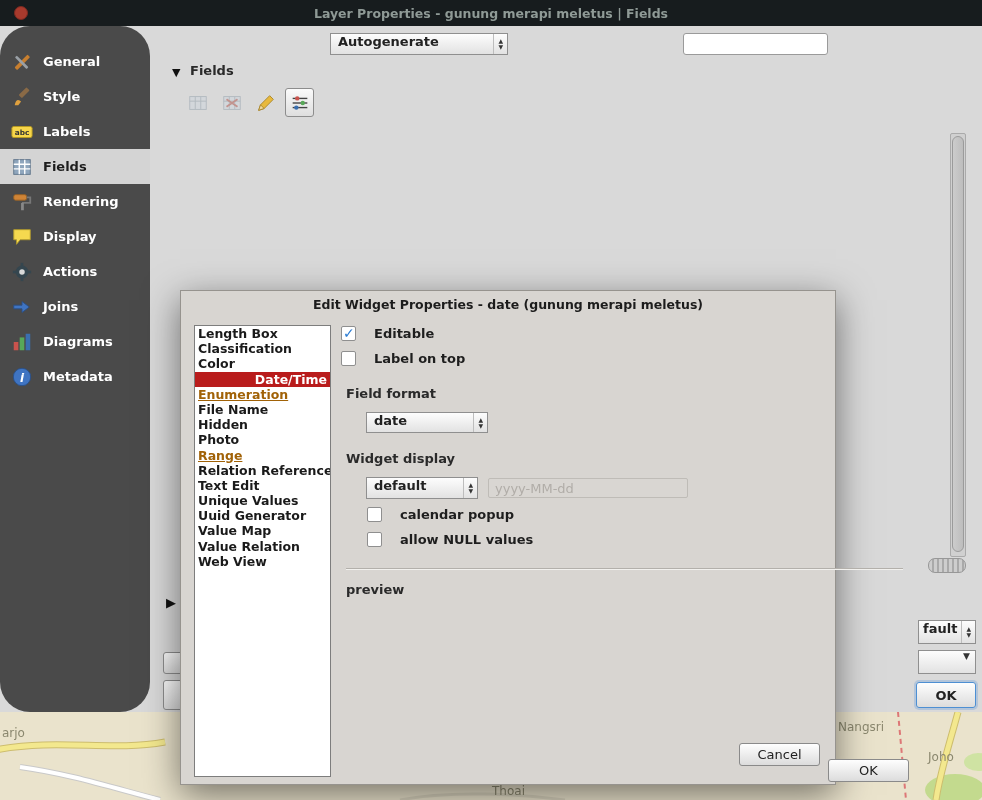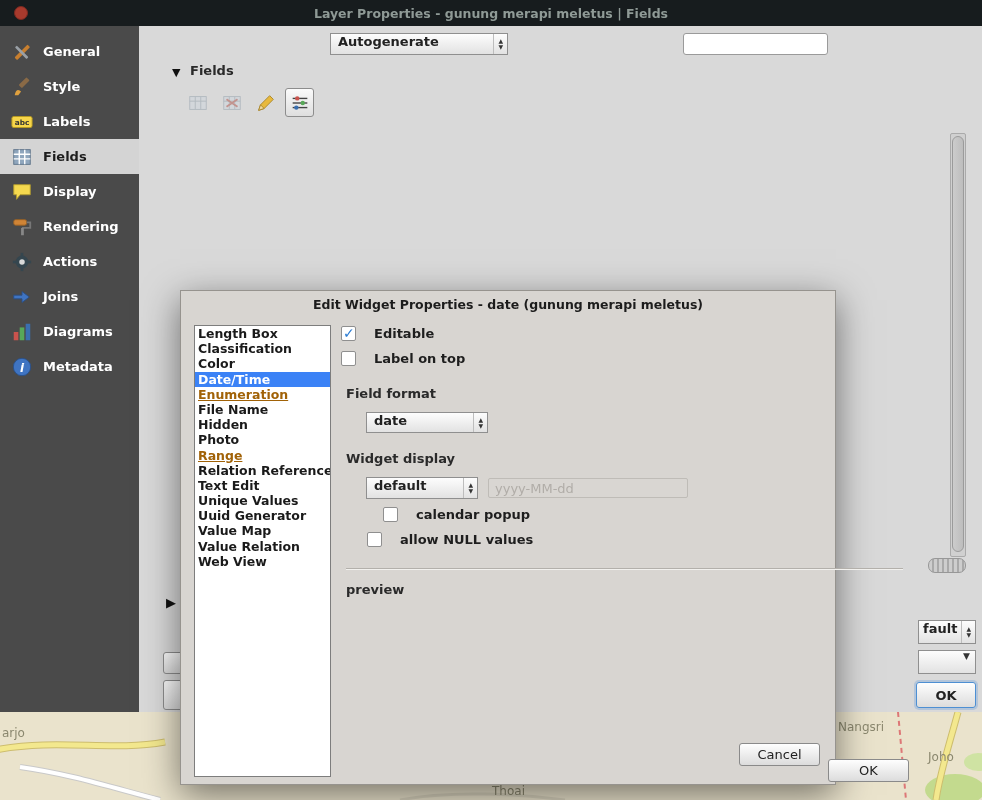--- a/index.html
+++ b/index.html
@@ -16,22 +16,22 @@
   .titlebar .title { color:#8f9a96; font-weight:bold; font-size:12.5px; }
   .close-btn { position:absolute; left:14px; top:6px; width:14px; height:14px;
     border-radius:50%; background:#a83a2d; border:1px solid #7c2a20; cursor:default; }
 
   
   .map { position:absolute; left:0; top:712px; width:982px; height:88px;
     background:#eae3cc; z-index:1; }
   .map-label { position:absolute; font-size:12px; color:#8b886f; }
 
   
-  .sidebar { position:absolute; left:0; top:26px; width:139px; height:686px;
-    background:#4a4a4a; z-index:4; padding-top:8px; }
+  .sidebar { position:absolute; left:0; top:26px; width:150px; height:686px;
+    background:#4a4a4a; z-index:4; padding-top:18px;border-radius:30px; }
   .side-item { display:flex; align-items:center; gap:9px; height:35px;
     padding-left:10px; color:#ffffff; font-weight:bold; cursor:default; }
   .side-item.selected { background:#d4d4d4; color:#1d1d1d; }
   .side-icon { width:24px; height:24px; flex:0 0 24px; display:flex; align-items:center; justify-content:center; }
 
   
   .main { position:absolute; left:160px; top:26px; width:822px; height:686px;
     background:#d9d9d9; z-index:2; }
 
   .lbl { position:absolute; font-weight:bold; color:#2a2a2a; }
@@ -101,21 +101,21 @@
   .dialog { position:absolute; left:180px; top:290px; width:656px; height:495px;
     background:#d8d5d1; border:1px solid #96938e; box-shadow:0 10px 34px rgba(0,0,0,.5);
     z-index:10; }
   .dialog-title { position:absolute; left:0; top:6px; width:100%; text-align:center;
     font-weight:bold; font-size:12.5px; color:#1c1c1c; }
 
   .listbox { position:absolute; left:13px; top:34px; width:137px; height:452px;
     background:#ffffff; border:1px solid #7d7d7d; overflow:hidden; }
   .lb-item { height:15.2px; line-height:15.2px; padding:0 3px; font-size:12.5px;
     font-weight:bold; color:#1a1a1a; white-space:nowrap; cursor:default; }
-  .lb-item.selected { background:#3b82f6; color:#ffffff; }
+  .lb-item.selected { background:#b91c1c; color:#ffffff;text-align:right; }
   .lb-item.disabled { color:#a16207;text-decoration:underline; }
 
   .dlg-cb { position:absolute; display:flex; align-items:center; gap:18px; font-weight:bold; }
 
   .input-disabled { background:#d9d6d2; border:1px solid #bfbcb7; color:#a6a29d;
     font:inherit; font-weight:normal; padding:0 6px; border-radius:2px; }
   .input-disabled::placeholder { color:#b1ada8; font-weight:normal; }
 
   .sep { position:absolute; left:165px; top:277px; width:557px; height:0;
     border-top:1px solid #b3b0ab; border-bottom:1px solid #f2f1ee; }
@@ -189,34 +189,34 @@
       <svg width="22" height="22" viewBox="0 0 24 24">
           <rect x="3" y="4" width="18" height="16" fill="#8fa6bd" stroke="#5c7288"></rect>
           <path d="M3 9 H21 M3 14 H21 M9 4 V20 M15 4 V20" stroke="#ffffff" stroke-width="1.5"></path>
         </svg>
     </span>
     <span>Fields</span>
   </div>
   <div class="side-item">
     <span class="side-icon">
       <svg width="22" height="22" viewBox="0 0 24 24">
-          <path d="M3 4 h18 v11 h-11 l-4 5 v-5 h-3 z" fill="#f5d94f" stroke="#b09a2e"></path>
-        </svg>
-    </span>
-    <span>Display</span>
-  </div>
-  <div class="side-item">
-    <span class="side-icon">
-      <svg width="22" height="22" viewBox="0 0 24 24">
           <rect x="3" y="4" width="14" height="6" rx="2" fill="#cf8436" stroke="#9a6224"></rect>
           <path d="M17 7 h4 v6 h-9" stroke="#777" stroke-width="2" fill="none"></path>
           <rect x="11" y="13" width="3" height="8" fill="#888"></rect>
         </svg>
     </span>
     <span>Rendering</span>
+  </div>
+  <div class="side-item">
+    <span class="side-icon">
+      <svg width="22" height="22" viewBox="0 0 24 24">
+          <path d="M3 4 h18 v11 h-11 l-4 5 v-5 h-3 z" fill="#f5d94f" stroke="#b09a2e"></path>
+        </svg>
+    </span>
+    <span>Display</span>
   </div>
   <div class="side-item">
     <span class="side-icon">
       <svg width="22" height="22" viewBox="0 0 24 24">
           <g fill="#35464f">
             <rect x="10.5" y="2" width="3" height="4"></rect>
             <rect x="10.5" y="18" width="3" height="4"></rect>
             <rect x="2" y="10.5" width="4" height="3"></rect>
             <rect x="18" y="10.5" width="4" height="3"></rect>
             <circle cx="12" cy="12" r="7"></circle>
@@ -452,21 +452,21 @@
     <span class="spin">▲<br>▼</span>
   </div>
 
   <span class="lbl" style="left:165px; top:160px;">Widget display</span>
   <div class="combo" style="left:185px; top:186px; width:112px; height:22px;">
     <span>default</span>
     <span class="spin">▲<br>▼</span>
   </div>
   <input class="input-disabled" style="position: absolute; left: 307px; top: 187px; width: 200px; height: 20px;" disabled="" placeholder="yyyy-MM-dd">
 
-  <div class="dlg-cb" style="left:202px; top:216px;">
+  <div class="dlg-cb" style="left:186px; top:216px;">
     <span class="cb"></span>
     <span>calendar popup</span>
   </div>
   <div class="dlg-cb" style="left:186px; top:241px;">
     <span class="cb"></span>
     <span>allow NULL values</span>
   </div>
 
   <div class="sep"></div>
 

